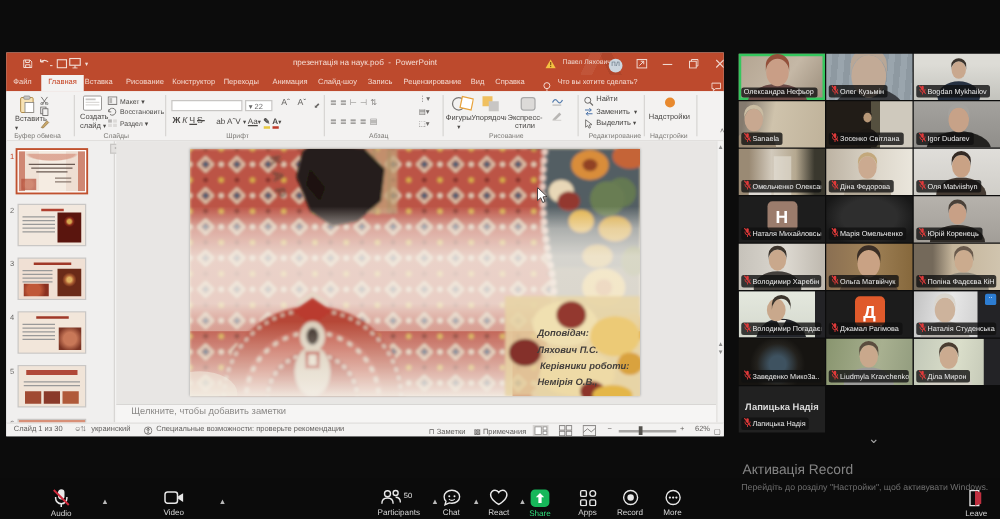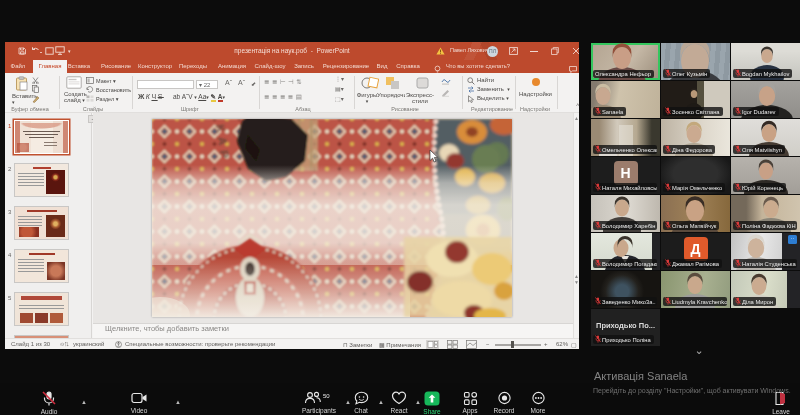--- a/index.html
+++ b/index.html
@@ -390,20 +390,21 @@
               <ellipse cx="340" cy="150" rx="20" ry="16" fill="#ecc86e"></ellipse>
               <ellipse cx="310" cy="180" rx="30" ry="18" fill="#eed9a2"></ellipse>
               <ellipse cx="305" cy="133" rx="12" ry="11" fill="#8c2a20"></ellipse>
               <ellipse cx="268" cy="163" rx="13" ry="11" fill="#7c241c"></ellipse>
               <ellipse cx="322" cy="194" rx="10" ry="8" fill="#86261c"></ellipse>
               <ellipse cx="352" cy="172" rx="10" ry="9" fill="#d89c30"></ellipse>
               <ellipse cx="338" cy="197" rx="16" ry="8" fill="#e3b23e"></ellipse>
             </g>
             <rect width="360" height="198" fill="#f3ece0" opacity="0.07"></rect>
           </svg>
+          <div id="sl-speaker">Доповідач:<br>Ляхович П.С.<br>&nbsp;Керівники роботи:<br>Немірія О.В.,</div>
           <svg style="position:absolute; left:277px; top:31px;" width="9" height="13" viewBox="0 0 9 13">
               <path d="M1,0 L1,10.5 L3.6,8.2 L5.2,12 L7,11.2 L5.4,7.5 L8.6,7.2 Z" fill="#fff" stroke="#333" stroke-width="0.7"></path>
             </svg>
         </div>
       </div>
       <div id="notes">
           <span>Щелкните, чтобы добавить заметки</span>
         </div>
       <div id="vscroll">
         <span style="position:absolute;left:0px;top:2px;font-size:5px;color:#888;">▲</span>
@@ -680,31 +681,31 @@
       <path d="M20.35,15 a7.6499999999999995,9 0 0 1 15.299999999999999,0 l0,-4.95 a7.6499999999999995,7.2 0 0 0 -15.299999999999999,0 z" fill="#4a3c30"></path>
           </svg>
         </div>
         <div class="nlab"><svg class="micsvg" width="6" height="8" viewBox="0 0 6 8" style="margin-right:1px;vertical-align:-1px;">
             <rect x="2" y="0.5" width="2" height="3.6" rx="1" fill="#e03a3a"></rect>
             <path d="M1 3.2v0.6a2 2 0 0 0 4 0v-0.6M3 6v1.6" stroke="#e03a3a" stroke-width="0.7" fill="none"></path>
             <line x1="0.5" y1="0.5" x2="5.5" y2="7" stroke="#e03a3a" stroke-width="0.9"></line>
           </svg>Діла Мирон</div>
       </div>
       <div class="tile" style="background: rgb(33, 33, 33);">
-        <div class="ctext">Приходько  По...</div>
-        <div class="nlab"><svg class="micsvg" width="6" height="8" viewBox="0 0 6 8" style="margin-right:1px;vertical-align:-1px;">
-            <rect x="2" y="0.5" width="2" height="3.6" rx="1" fill="#e03a3a"></rect>
-            <path d="M1 3.2v0.6a2 2 0 0 0 4 0v-0.6M3 6v1.6" stroke="#e03a3a" stroke-width="0.7" fill="none"></path>
-            <line x1="0.5" y1="0.5" x2="5.5" y2="7" stroke="#e03a3a" stroke-width="0.9"></line>
-          </svg>Приходько Поліна</div>
+        <div class="ctext">Лапицька Надія</div>
+        <div class="nlab"><svg class="micsvg" width="6" height="8" viewBox="0 0 6 8" style="margin-right:1px;vertical-align:-1px;">
+            <rect x="2" y="0.5" width="2" height="3.6" rx="1" fill="#e03a3a"></rect>
+            <path d="M1 3.2v0.6a2 2 0 0 0 4 0v-0.6M3 6v1.6" stroke="#e03a3a" stroke-width="0.7" fill="none"></path>
+            <line x1="0.5" y1="0.5" x2="5.5" y2="7" stroke="#e03a3a" stroke-width="0.9"></line>
+          </svg>Лапицька Надія</div>
       </div>
     </div>
   <div id="chev">⌄</div>
 
-  <div id="activ">Активація Sanaela</div>
+  <div id="activ">Активація Record</div>
   <div id="activ2">Перейдіть до розділу "Настройки", щоб активувати Windows.</div>
 
   <div id="toolbar">
     <div class="tbtn" style="left:30px; width:38px;">
       <svg width="16" height="15" viewBox="0 0 16 15">
           <g stroke="#e8e8e8" fill="none" stroke-width="1.2">
             <rect x="6" y="1" width="4" height="7" rx="2" fill="#e8e8e8"></rect>
             <path d="M3.5 6.5v1a4.5 4.5 0 0 0 9 0v-1M8 12v2.5"></path>
           </g>
           <line x1="2" y1="1" x2="14" y2="13" stroke="#d02a3c" stroke-width="1.6"></line>

